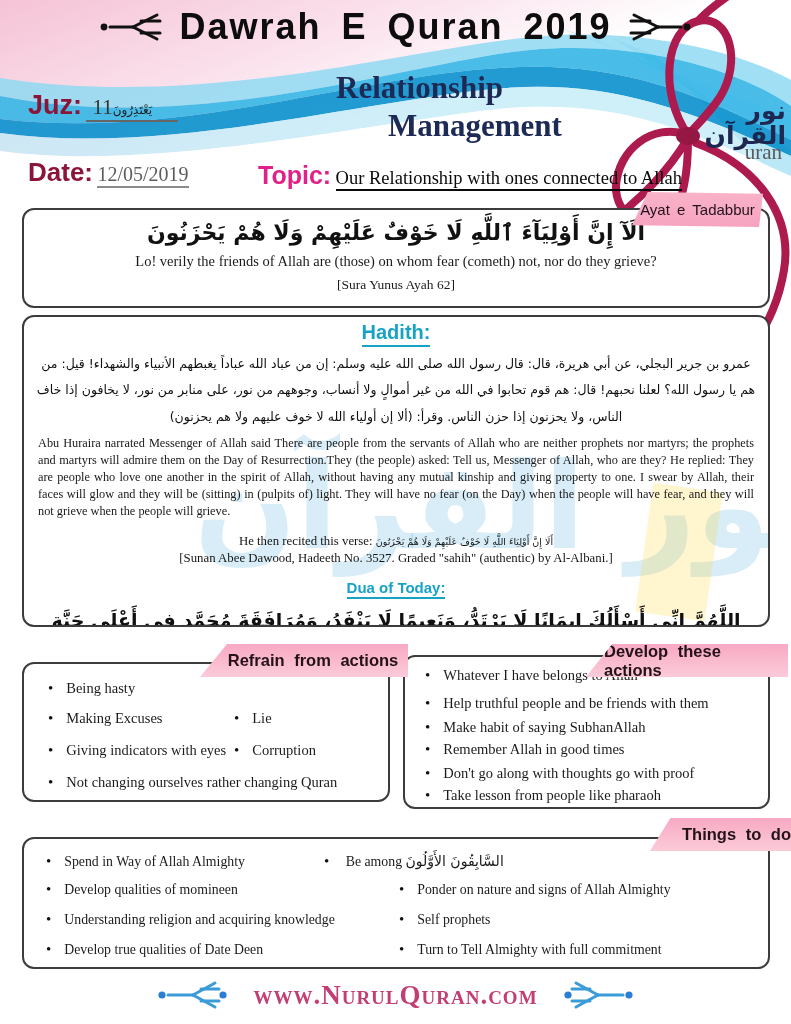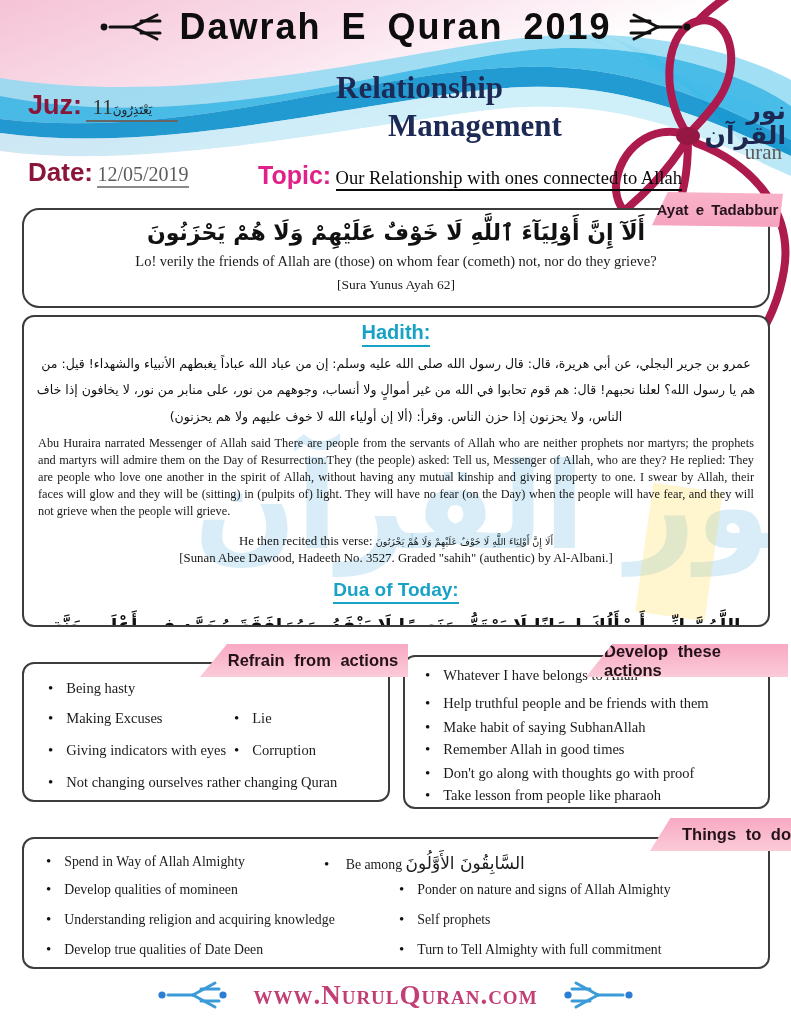--- a/index.html
+++ b/index.html
@@ -21,35 +21,35 @@
   .juz .lbl{font-size:27px;font-weight:800;color:#8a1538;}
   .juz .val{font-size:21px;color:#333;border-bottom:2px solid #666;padding:0 26px 1px 6px;font-family:"Liberation Serif",serif;}
   .juz .ar{font-family:"DejaVu Sans",sans-serif;font-size:12px;color:#222;}
   .date{position:absolute;left:28px;top:157px;z-index:2;}
   .date .lbl{font-size:26px;font-weight:800;color:#8a1538;}
   .date .val{font-size:20px;color:#5c5c5c;border-bottom:2px solid #8a8a8a;padding-bottom:1px;font-family:"Liberation Serif",serif;}
   .topic{position:absolute;left:258px;top:161px;z-index:2;white-space:nowrap;}
   .topic .lbl{font-size:25px;font-weight:800;color:#e0218a;}
   .topic .val{font-size:18.5px;color:#090909;border-bottom:2px solid #090909;padding-bottom:1px;font-family:"Liberation Serif",serif;}
   
-  .tab-ayat{position:absolute;left:652px;top:192px;width:131px;height:35px;z-index:3;
+  .tab-ayat{position:absolute;left:632px;top:192px;width:131px;height:35px;z-index:3;
             background:linear-gradient(180deg,#f9b3c9,#f6a3bf);
             clip-path:polygon(12% 0,100% 5%,97% 100%,0 95%);
             display:flex;align-items:center;justify-content:center;
-            font-size:15px;font-weight:700;color:#24131c;word-spacing:3px;box-shadow:2px 2px 4px rgba(0,0,0,.25);}
+            font-size:15px;font-weight:400;color:#24131c;word-spacing:3px;box-shadow:2px 2px 4px rgba(0,0,0,.25);}
   .banner{position:absolute;z-index:3;background:linear-gradient(180deg,#f8a9c3,#fbcbd8);
           clip-path:polygon(13% 0,100% 0,100% 100%,0 100%);
           display:flex;align-items:center;justify-content:center;
           font-size:16.5px;font-weight:800;color:#241219;word-spacing:5px;}
   .banner-refrain{left:200px;top:644px;width:190px;height:33px;padding-left:18px;}
   .banner-develop{left:586px;top:644px;width:184px;height:33px;padding-left:18px;}
   .banner-todo{left:650px;top:818px;width:141px;height:33px;padding-left:16px;}
   
   .box{position:absolute;background:#fff;border:2px solid #3c3c3c;border-radius:12px;z-index:2;}
-  .ayat-box{left:22px;top:208px;width:744px;height:96px;text-align:center;border-radius:17px;}
+  .ayat-box{left:22px;top:208px;width:744px;height:96px;text-align:center;}
   .ayat-ar{font-family:"DejaVu Sans",sans-serif;font-size:22px;font-weight:700;color:#111;margin-top:10px;direction:rtl;}
   .ayat-en{font-family:"Liberation Serif",serif;font-size:14.5px;color:#1a1a1a;margin-top:8px;}
   .ayat-src{font-family:Liberation Serif, serif;font-size:13.5px;color:#1a1a1a;margin-top:7px;}
   .hadith-box{left:22px;top:315px;width:744px;height:308px;overflow:hidden;}
   .watermark{position:absolute;left:170px;top:120px;z-index:0;font-family:"DejaVu Sans",sans-serif;
              font-size:120px;font-weight:700;color:rgba(125,195,230,0.30);white-space:nowrap;direction:rtl;}
   .wm-yellow{position:absolute;left:620px;top:170px;width:70px;height:130px;background:rgba(255,214,40,0.22);
              transform:rotate(8deg);z-index:0;}
   .hb-inner{position:relative;z-index:1;text-align:center;padding:4px 12px 0 12px;}
   .teal-head{display:inline-block;font-size:20px;font-weight:800;color:#18a3c6;border-bottom:2px solid #18a3c6;padding-bottom:1px;}
@@ -59,21 +59,21 @@
   .recited .ar{font-family:"DejaVu Sans",sans-serif;font-size:9.5px;direction:rtl;}
   .hadith-src{font-family:"Liberation Serif",serif;font-size:12.8px;color:#151515;margin-top:2px;}
   .dua-head{margin-top:13px;}
   .dua-ar{direction:rtl;font-family:"DejaVu Sans",sans-serif;font-size:19px;font-weight:700;color:#101010;margin-top:10px;}
   .refrain-box{left:22px;top:662px;width:364px;height:136px;}
   .develop-box{left:403px;top:655px;width:363px;height:150px;}
   .todo-box{left:22px;top:837px;width:744px;height:128px;}
   .li{position:absolute;font-family:"Liberation Serif",serif;font-size:14.5px;color:#1b1b1b;white-space:nowrap;}
   .li::before{content:"•";margin-right:13px;font-size:15px;color:#111;}
   .todo-box .li{font-size:13.8px;}
-  .li .ar{font-family:"DejaVu Sans",sans-serif;font-size:17px;}
+  .li .ar{font-family:"DejaVu Sans",sans-serif;font-size:14px;}
   
   .footer{position:absolute;left:0;top:978px;width:791px;display:flex;align-items:center;justify-content:center;gap:26px;z-index:2;}
   .footer-url{font-family:"Liberation Serif",serif;font-variant:small-caps;font-size:27px;font-weight:700;
               color:#c23e74;letter-spacing:1px;text-align:right;}
   .arrow-icon{flex:none;}
 </style>
 </head>
 <body>
 
 <div class="page">
@@ -171,21 +171,21 @@
     <div class="wm-yellow"></div>
     <div class="hb-inner">
       <span class="teal-head">Hadith:</span>
       <div class="hadith-ar">عمرو بن جرير البجلي، عن أبي هريرة، قال: قال رسول الله صلى الله عليه وسلم: إن من عباد الله عباداً يغبطهم الأنبياء والشهداء! قيل: من هم يا رسول الله؟ لعلنا نحبهم! قال: هم قوم تحابوا في الله من غير أموالٍ ولا أنساب، وجوههم من نور، على منابر من نور، لا يخافون إذا خاف الناس، ولا يحزنون إذا حزن الناس. وقرأ: (ألا إن أولياء الله لا خوف عليهم ولا هم يحزنون)</div>
       <div class="hadith-en">Abu Huraira narrated Messenger of Allah  said There are people from the servants of Allah who are neither prophets nor martyrs; the prophets and martyrs will admire them on the Day of Resurrection.They (the people) asked: Tell us, Messenger of Allah, who are they? He replied: They are people who love one another in the spirit of Allah,  without having any mutual kinship and giving property to one. I swear by Allah, their faces will glow and they will be (sitting) in (pulpits of) light. They will have no fear (on the Day) when the people will have fear, and they will not grieve when the people will grieve.</div>
       <div class="recited">
         <span>He then recited this verse:</span>
         <span class="ar">أَلَا إِنَّ أَوْلِيَاءَ اللَّهِ لَا خَوْفٌ عَلَيْهِمْ وَلَا هُمْ يَحْزَنُونَ</span>
       </div>
       <div class="hadith-src">[Sunan Abee Dawood, Hadeeth No. 3527. Graded "sahih" (authentic) by Al-Albani.]</div>
-      <div class="dua-head"><span class="teal-head" style="font-size:19px;">Dua of Today:</span></div>
+      <div class="dua-head"><span class="teal-head" style="font-size:15px;">Dua of Today:</span></div>
       <div class="dua-ar">اللَّهُمَّ إِنِّي أَسْأَلُكَ إِيمَانًا لَا يَرْتَدُّ، وَنَعِيمًا لَا يَنْفَدُ، وَمُرَافَقَةَ مُحَمَّدٍ فِي أَعْلَى جَنَّةِ الْخُلْدِ</div>
       
       
     </div>
   </section>
 
   <div class="banner banner-refrain">Refrain from actions</div>
   <section class="box refrain-box">
     <div class="li" style="left:24px;top:16px;">Being hasty</div>
     <div class="li" style="left:24px;top:46px;">Making Excuses</div>

